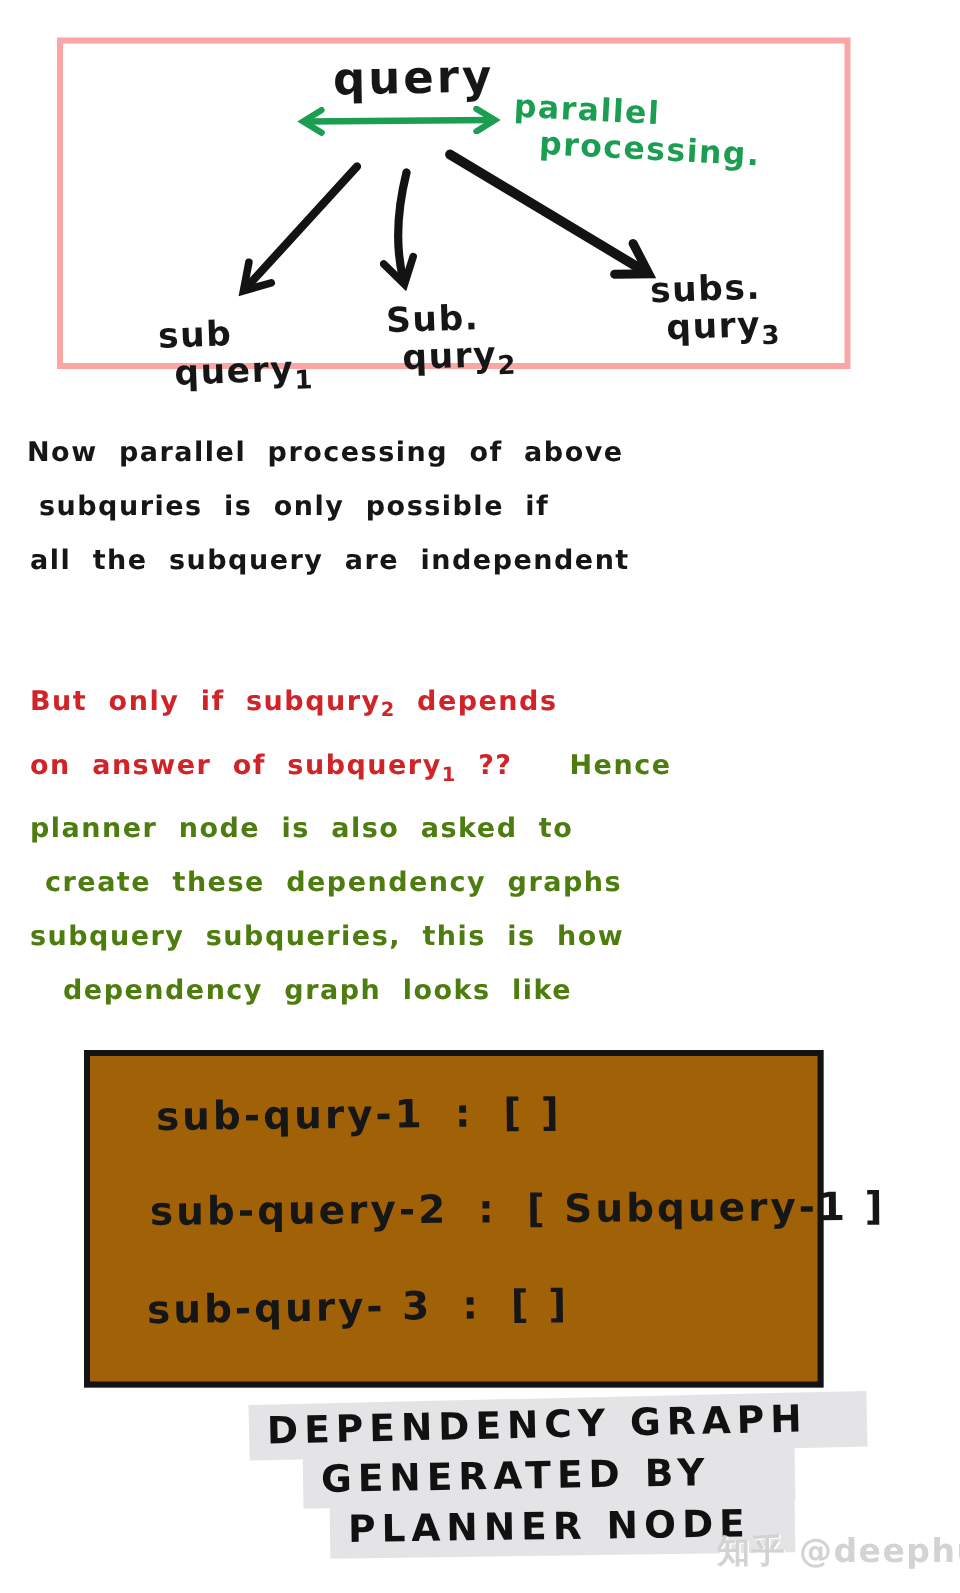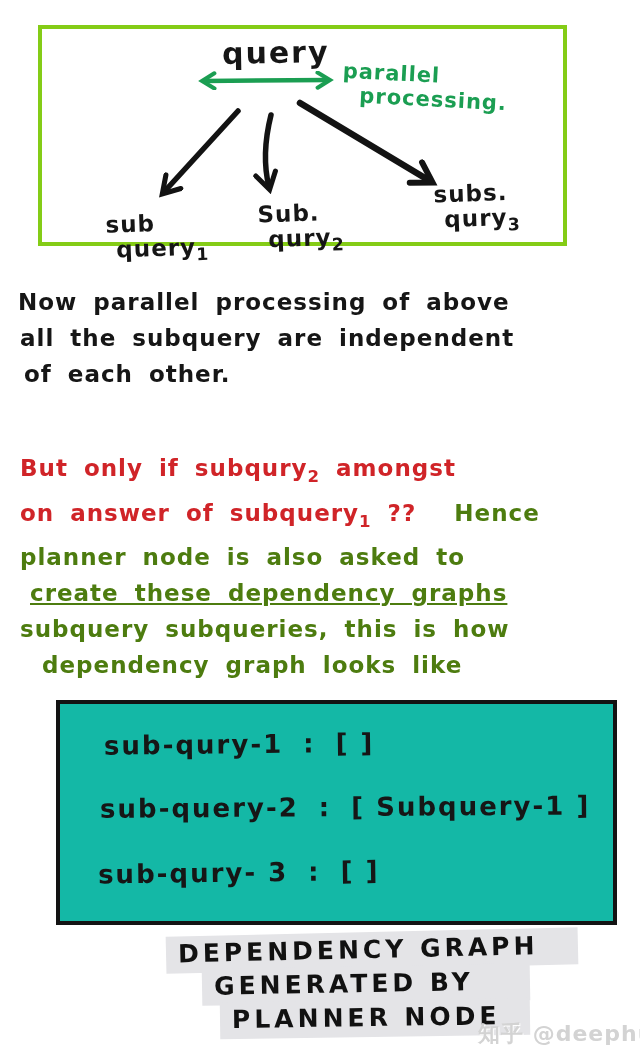--- a/index.html
+++ b/index.html
@@ -17,21 +17,21 @@
   .hw {
     font-weight: 700;
     letter-spacing: 1px;
     word-spacing: 7px;
   }
 
   
   .top-box {
     left: 38px; top: 25px;
     width: 529px; height: 221px;
-    border: 4px solid #84cc16;
+    border: 4px solid #fca5a5;
     background: #ffffff;
   }
   .query-label {
     left: 180px; top: 6px;
     font-size: 30px; font-weight: 700;
     letter-spacing: 2px;
     transform: rotate(-1deg);
   }
   .diagram-svg { left: 0; top: 0; }
   .green-note {
@@ -45,37 +45,37 @@
     font-size: 23px; font-weight: 700;
     line-height: 25px;
     letter-spacing: 1px;
     transform: rotate(-2deg);
   }
   .child-label .l2 { display: block; padding-left: 10px; }
   .child-label sub { font-size: 0.75em; }
 
   
   .para {
-    font-size: 23px;
+    font-size: 18px;
     line-height: 36px;
   }
   .para .line { display: block; white-space: nowrap; }
   .para-black { left: 16px; top: 284px; width: 616px; color: #161616; }
   .para-mixed { left: 20px; top: 450px; width: 618px; }
   .red-text  { color: #d02428; }
   .blue-text { color: #4d7c0f; }
   .hence { margin-left: 38px; }
   sub { font-size: 0.72em; }
 
   
   .dep-box {
     left: 56px; top: 700px;
-    width: 561px; height: 225px;
+    width: 493px; height: 225px;
     border: 4px solid #131313;
-    background: #14b8a6;
+    background: #a16207;
   }
   .dep-row {
     display: flex;
     align-items: baseline;
     font-size: 26px;
     font-weight: 700;
     letter-spacing: 2px;
     white-space: nowrap;
   }
   .dep-row .sep { margin: 0 20px; }
@@ -150,29 +150,29 @@
   </div>
 
   <div class="abs child-label" style="left:392px; top:152px;">
     <span>subs.</span>
     <span class="l2"><span>qury</span><sub>3</sub></span>
   </div>
 </div>
 
 <div class="abs para para-black hw">
   <span class="line" style="padding-left:2px;">Now parallel processing of above</span>
+  <span class="line" style="padding-left:10px;">subquries is only possible if</span>
   <span class="line" style="padding-left:4px;">all the subquery are independent</span>
-  <span class="line" style="padding-left:8px;">of each other.</span>
 </div>
 
 <div class="abs para para-mixed hw">
-  <span class="line red-text"><span>But only if subqury</span><sub>2</sub><span> amongst</span></span>
+  <span class="line red-text"><span>But only if subqury</span><sub>2</sub><span> depends</span></span>
   <span class="line"><span class="red-text"><span>on answer of subquery</span><sub>1</sub><span> ??</span></span><span class="blue-text hence">Hence</span></span>
   <span class="line blue-text" style="padding-left:0px;">planner node is also asked to</span>
-  <span class="line blue-text" style="padding-left:10px;text-decoration:underline;">create these dependency graphs</span>
+  <span class="line blue-text" style="padding-left:10px;">create these dependency graphs</span>
   <span class="line blue-text" style="padding-left:0px;">subquery subqueries, this is how</span>
   <span class="line blue-text" style="padding-left:22px;">dependency graph looks like</span>
 </div>
 
 <div class="abs dep-box">
   <div class="dep-row dep-row-1">
     <span>sub-qury-1</span>
     <span class="sep">:</span>
     <span>[  ]</span>
   </div>

